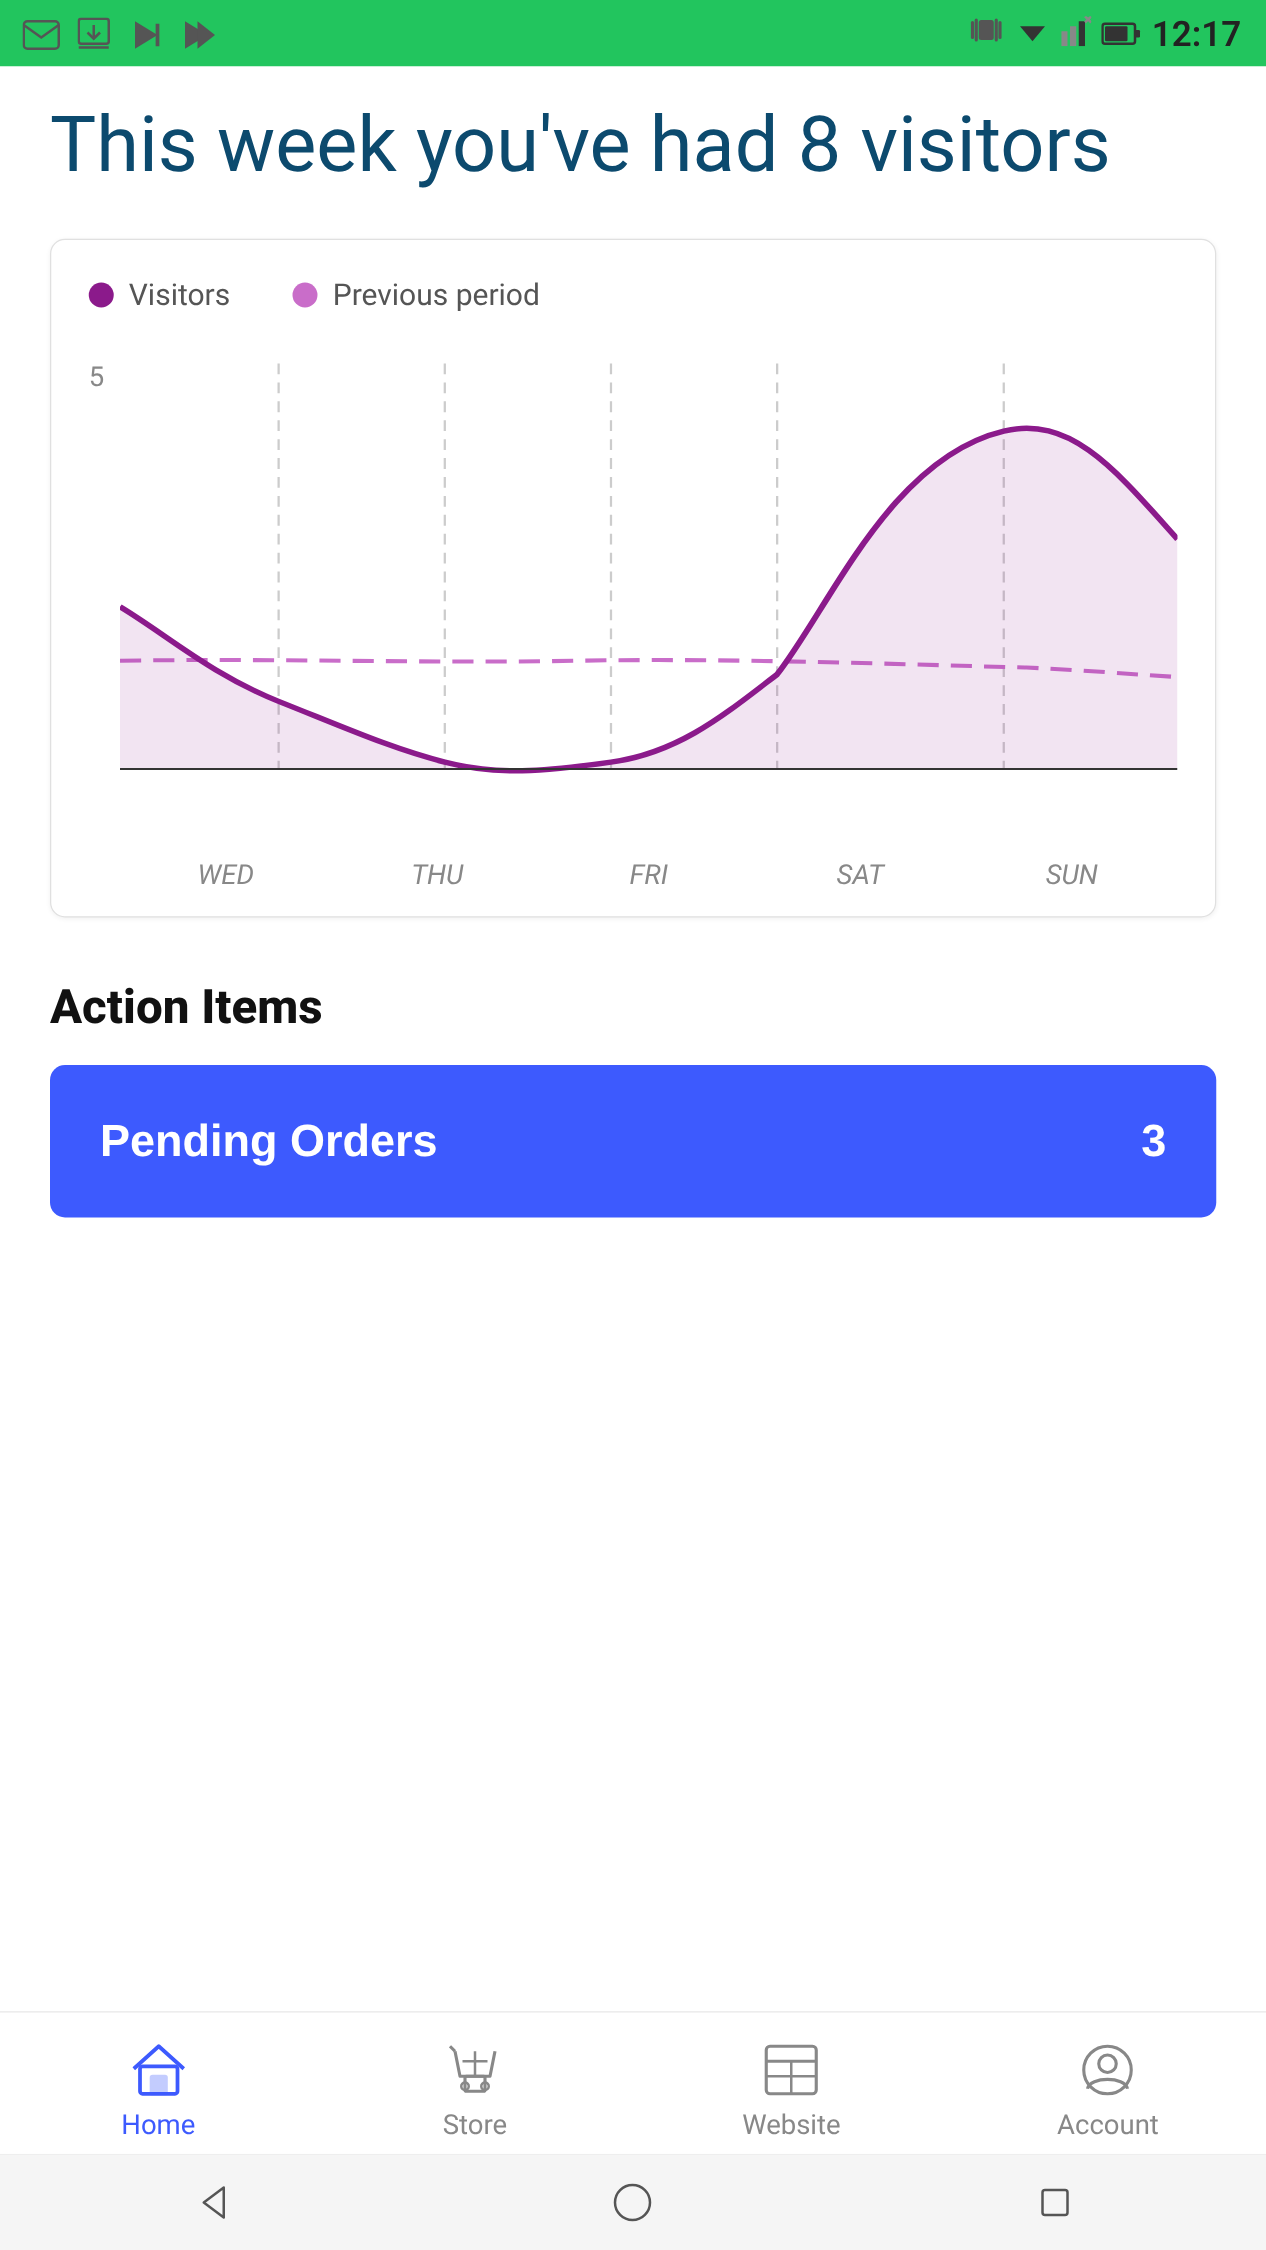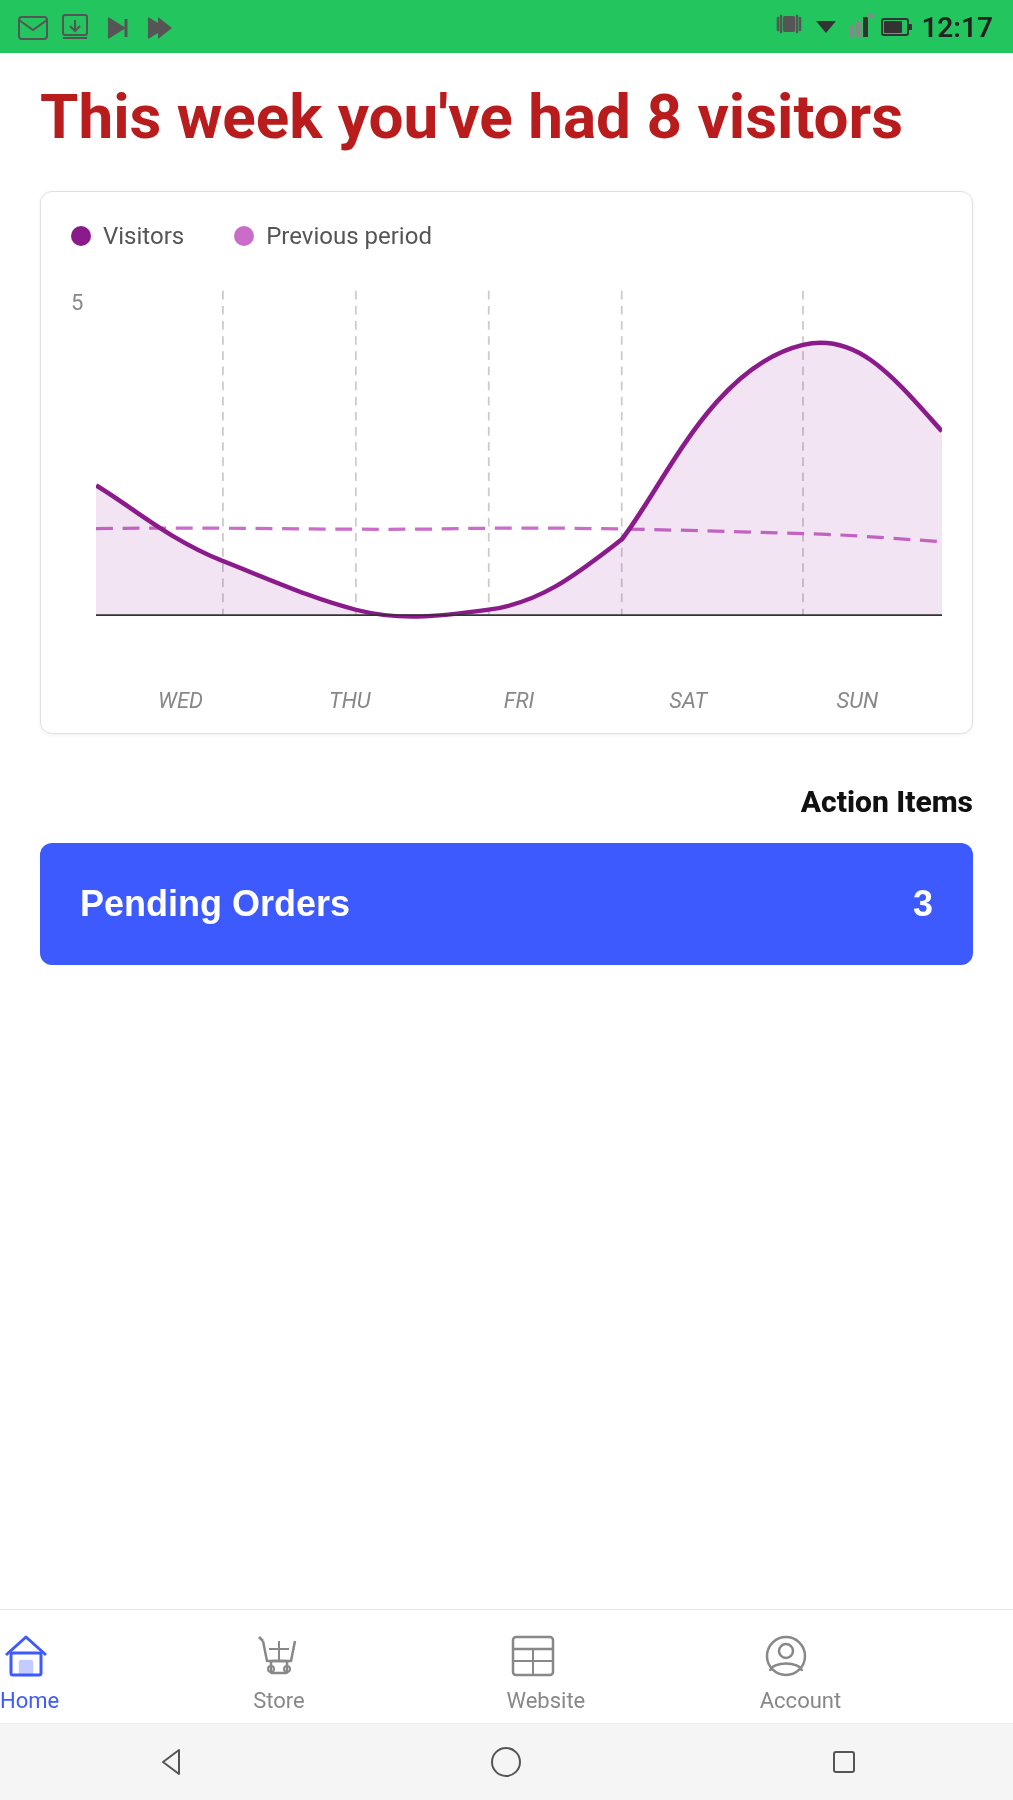--- a/index.html
+++ b/index.html
@@ -45,22 +45,22 @@
     }
 
     
     .main-content {
       flex: 1;
       padding: 30px 40px 20px 40px;
     }
 
     .page-title {
       font-size: 62px;
-      font-weight: 700;
-      color: #b91c1c;
+      font-weight: 400;
+      color: #0c4a6e;
       line-height: 1.1;
       margin-bottom: 40px;
     }
 
     
     .chart-card {
       background: #fff;
       border: 1px solid #e0e0e0;
       border-radius: 12px;
       padding: 30px 30px 20px 30px;
@@ -122,25 +122,24 @@
     }
     .chart-x-label {
       font-size: 22px;
       color: #888;
       text-align: center;
       flex: 1;
     }
 
     
     .section-title {
-      font-size: 30px;
+      font-size: 38px;
       font-weight: 800;
       color: #111;
       margin-bottom: 24px;
-      text-align: right;
     }
 
     .action-button {
       display: flex;
       align-items: center;
       justify-content: space-between;
       background: #3D5AFE;
       border-radius: 12px;
       padding: 40px 40px;
       cursor: pointer;
@@ -169,20 +168,21 @@
       align-items: center;
       justify-content: space-around;
       padding: 20px 0 10px 0;
       position: sticky;
       bottom: 0;
     }
 
     .nav-item {
       display: flex;
       flex-direction: column;
+      align-items: center;
       gap: 6px;
       cursor: pointer;
       flex: 1;
     }
 
     .nav-icon {
       width: 52px;
       height: 52px;
       display: flex;
       align-items: center;

